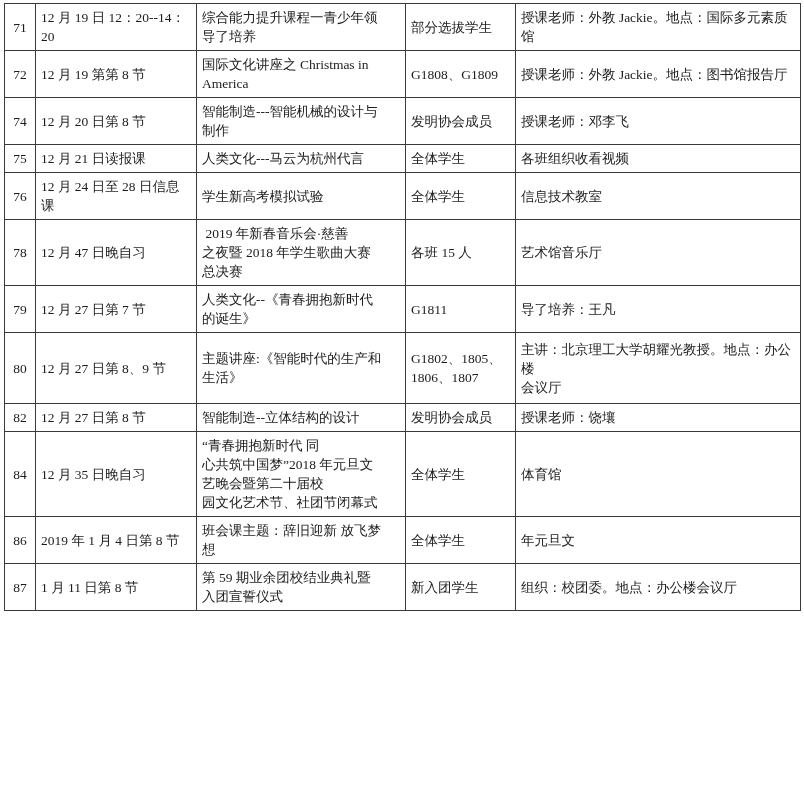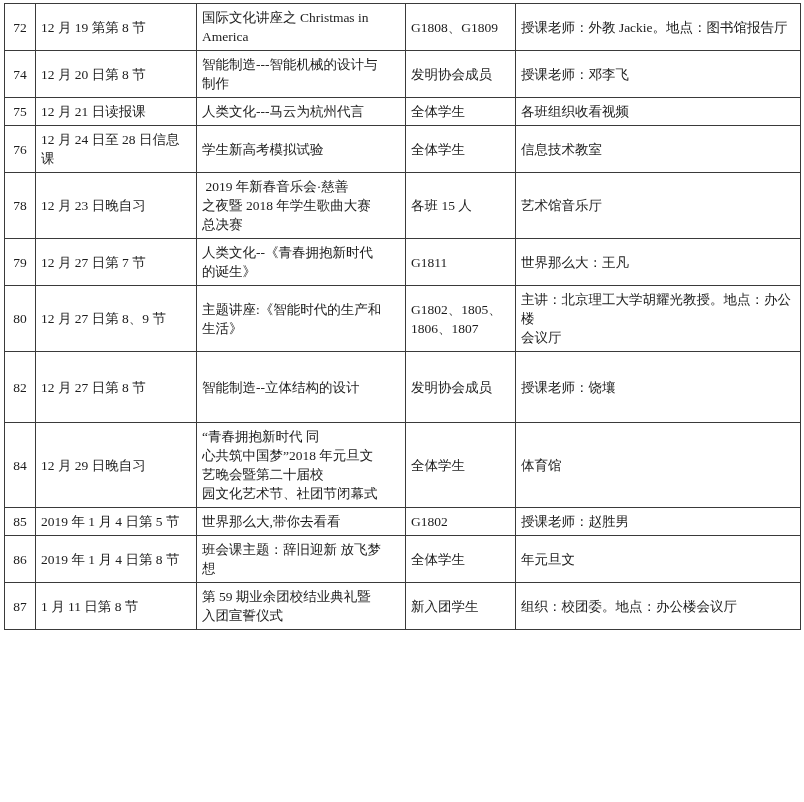--- a/index.html
+++ b/index.html
@@ -44,20 +44,29 @@
   tr:nth-child(8) td { height: 62px; }   
   tr:nth-child(14) td { height: 112px; } 
 </style>
 </head>
 <body>
 
 <div class="page">
   <table class="schedule">
     <tbody>
         <tr>
+          <td class="col-no">71</td>
+          <td class="col-date">12 月 19 日 12：20--14：
+20</td>
+          <td class="col-course">综合能力提升课程一青少年领
+导了培养</td>
+          <td class="col-participants">部分选拔学生</td>
+          <td class="col-teacher">授课老师：外教 Jackie。地点：国际多元素质馆</td>
+        </tr>
+        <tr>
           <td class="col-no">72</td>
           <td class="col-date">12 月 19 第第 8 节</td>
           <td class="col-course">国际文化讲座之 Christmas in
 America</td>
           <td class="col-participants">G1808、G1809</td>
           <td class="col-teacher">授课老师：外教 Jackie。地点：图书馆报告厅</td>
         </tr>
         <tr>
           <td class="col-no">74</td>
           <td class="col-date">12 月 20 日第 8 节</td>
@@ -76,68 +85,61 @@
         <tr>
           <td class="col-no">76</td>
           <td class="col-date">12 月 24 日至 28 日信息
 课</td>
           <td class="col-course">学生新高考模拟试验</td>
           <td class="col-participants">全体学生</td>
           <td class="col-teacher">信息技术教室</td>
         </tr>
         <tr>
           <td class="col-no">78</td>
-          <td class="col-date">12 月 23 日晚自习</td>
+          <td class="col-date">12 月 47 日晚自习</td>
           <td class="col-course"> 2019 年新春音乐会·慈善
 之夜暨 2018 年学生歌曲大赛
 总决赛</td>
           <td class="col-participants">各班 15 人</td>
           <td class="col-teacher">艺术馆音乐厅</td>
         </tr>
         <tr>
           <td class="col-no">79</td>
           <td class="col-date">12 月 27 日第 7 节</td>
           <td class="col-course">人类文化--《青春拥抱新时代
 的诞生》</td>
           <td class="col-participants">G1811</td>
-          <td class="col-teacher">世界那么大：王凡</td>
+          <td class="col-teacher">导了培养：王凡</td>
         </tr>
         <tr>
           <td class="col-no">80</td>
           <td class="col-date">12 月 27 日第 8、9 节</td>
           <td class="col-course">主题讲座:《智能时代的生产和
 生活》</td>
           <td class="col-participants">G1802、1805、
 1806、1807</td>
           <td class="col-teacher">主讲：北京理工大学胡耀光教授。地点：办公楼
 会议厅</td>
         </tr>
         <tr>
           <td class="col-no">82</td>
           <td class="col-date">12 月 27 日第 8 节</td>
           <td class="col-course">智能制造--立体结构的设计</td>
           <td class="col-participants">发明协会成员</td>
           <td class="col-teacher">授课老师：饶壤</td>
         </tr>
         <tr>
           <td class="col-no">84</td>
-          <td class="col-date">12 月 29 日晚自习</td>
+          <td class="col-date">12 月 35 日晚自习</td>
           <td class="col-course">“青春拥抱新时代 同
 心共筑中国梦”2018 年元旦文
 艺晚会暨第二十届校
 园文化艺术节、社团节闭幕式</td>
           <td class="col-participants">全体学生</td>
           <td class="col-teacher">体育馆</td>
-        </tr>
-        <tr>
-          <td class="col-no">85</td>
-          <td class="col-date">2019 年 1 月 4 日第 5 节</td>
-          <td class="col-course">世界那么大,带你去看看</td>
-          <td class="col-participants">G1802</td>
-          <td class="col-teacher">授课老师：赵胜男</td>
         </tr>
         <tr>
           <td class="col-no">86</td>
           <td class="col-date">2019 年 1 月 4 日第 8 节</td>
           <td class="col-course">班会课主题：辞旧迎新 放飞梦
 想</td>
           <td class="col-participants">全体学生</td>
           <td class="col-teacher">年元旦文</td>
         </tr>
         <tr>

